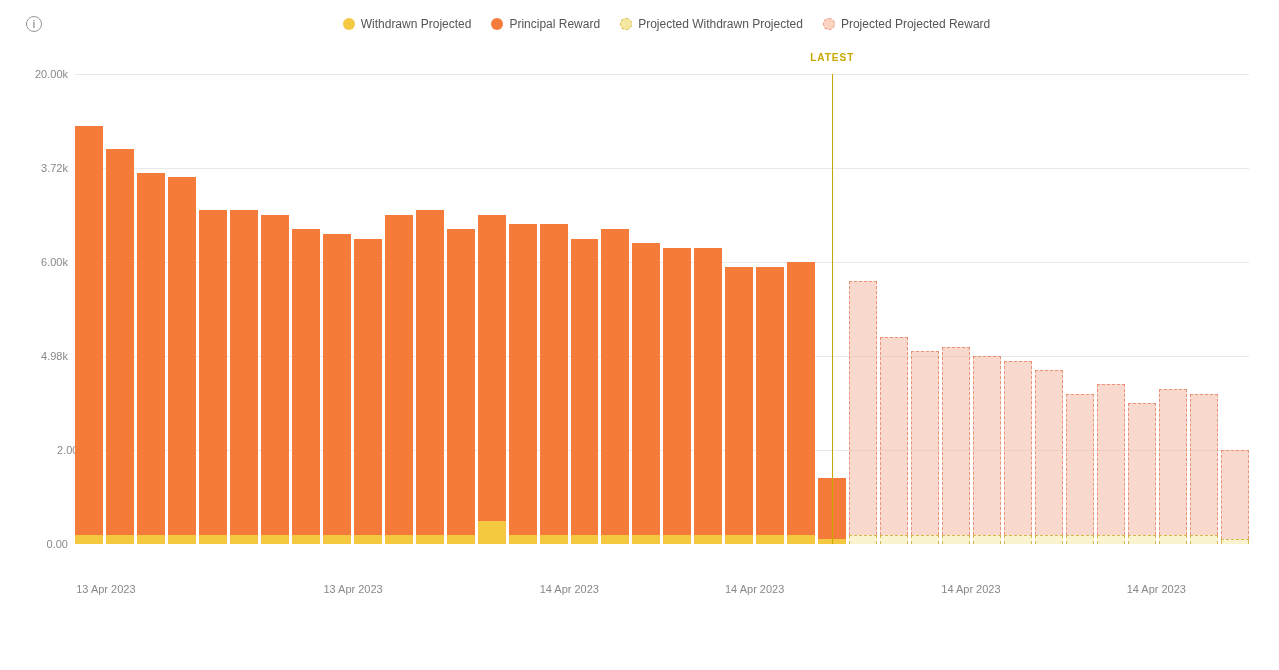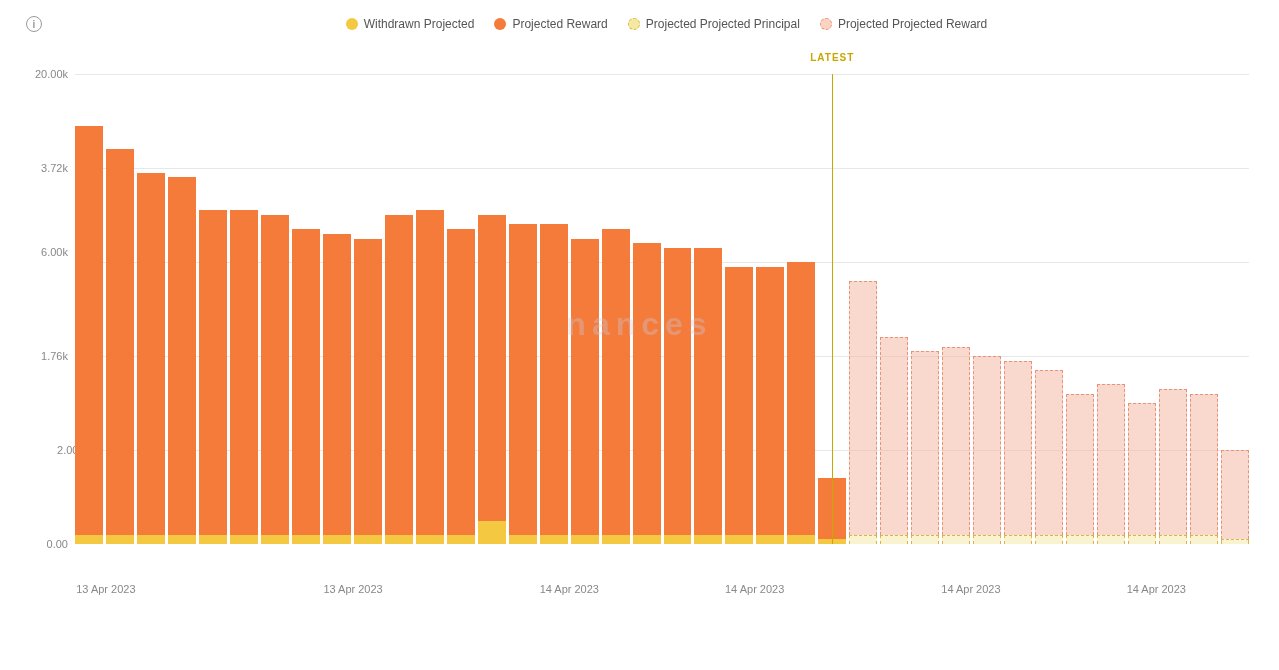--- a/index.html
+++ b/index.html
@@ -105,21 +105,20 @@
     }
     .bars-area {
       position: absolute;
       left: 55px;
       right: 10px;
       top: 30px;
       bottom: 60px;
       display: flex;
       align-items: flex-end;
       gap: 3px;
-      justify-content: center;
     }
     .bar-group {
       display: flex;
       flex-direction: column;
       align-items: center;
       justify-content: flex-end;
       flex: 1;
       height: 100%;
       position: relative;
     }
@@ -193,44 +192,44 @@
       <span></span>
       <span class="info-icon">i</span>
     </div>
     <div class="legend" id="legend-container">
         <div class="legend-item">
           <span class="legend-dot withdrawn-principal"></span>
           <span>Withdrawn Projected</span>
         </div>
         <div class="legend-item">
           <span class="legend-dot withdrawn-reward"></span>
-          <span>Projected Reward</span>
+          <span>Principal Reward</span>
         </div>
         <div class="legend-item">
           <span class="legend-dot projected-principal"></span>
-          <span>Projected Projected Principal</span>
+          <span>Projected Withdrawn Projected</span>
         </div>
         <div class="legend-item">
           <span class="legend-dot projected-reward"></span>
           <span>Projected Projected Reward</span>
         </div>
       </div>
   </div>
 
   <div class="chart-area">
     <div class="y-label"></div>
 
     <div id="gridlines-container">
         <div class="gridline-label" style="top: 30px; left: 0px;">20.00k</div>
         <div class="gridline" style="top: 30px; left: 55px; right: 10px;"></div>
         <div class="gridline-label" style="top: 124px; left: 0px;">3.72k</div>
         <div class="gridline" style="top: 124px; left: 55px; right: 10px;"></div>
-        <div class="gridline-label" style="top: 208px; left: 0px;">6.00k</div>
+        <div class="gridline-label" style="top: 218px; left: 0px;">6.00k</div>
         <div class="gridline" style="top: 218px; left: 55px; right: 10px;"></div>
-        <div class="gridline-label" style="top: 312px; left: 0px;">1.76k</div>
+        <div class="gridline-label" style="top: 312px; left: 0px;">4.98k</div>
         <div class="gridline" style="top: 312px; left: 55px; right: 10px;"></div>
         <div class="gridline-label" style="top: 406px; left: 16px;">2.00k</div>
         <div class="gridline" style="top: 406px; left: 55px; right: 10px;"></div>
         <div class="gridline-label" style="top: 500px; left: 0px;">0.00</div>
       </div>
 
     <div class="bars-area" id="bars-container">
         <div class="bar-group">
           <div style="width: 100%; height: 89%; display: flex; flex-direction: column; justify-content: flex-end;">
             <div class="bar-reward" style="height: 97.7528%;"></div>
@@ -457,21 +456,20 @@
           </div>
         </div>
         <div class="bar-group">
           <div style="width: 100%; height: 20%; display: flex; flex-direction: column; justify-content: flex-end;">
             <div class="bar-projected-reward" style="height: 95%;"></div>
             <div class="bar-projected-principal" style="height: 5%;"></div>
           </div>
         </div>
       </div>
 
-    <div class="watermark">nances</div>
 
     <div class="x-labels" id="xlabels-container" style="position: absolute; left: 55px; right: 10px; bottom: 5px; height: 20px;">
         <div style="position: absolute; font-size: 11px; color: rgb(136, 136, 136); transform: translateX(-50%); left: 2.63158%; white-space: nowrap;">13 Apr 2023</div>
         <div style="position: absolute; font-size: 11px; color: rgb(136, 136, 136); transform: translateX(-50%); left: 23.6842%; white-space: nowrap;">13 Apr 2023</div>
         <div style="position: absolute; font-size: 11px; color: rgb(136, 136, 136); transform: translateX(-50%); left: 42.1053%; white-space: nowrap;">14 Apr 2023</div>
         <div style="position: absolute; font-size: 11px; color: rgb(136, 136, 136); transform: translateX(-50%); left: 57.8947%; white-space: nowrap;">14 Apr 2023</div>
         <div style="position: absolute; font-size: 11px; color: rgb(136, 136, 136); transform: translateX(-50%); left: 76.3158%; white-space: nowrap;">14 Apr 2023</div>
         <div style="position: absolute; font-size: 11px; color: rgb(136, 136, 136); transform: translateX(-50%); left: 92.1053%; white-space: nowrap;">14 Apr 2023</div>
       </div>
   </div>

